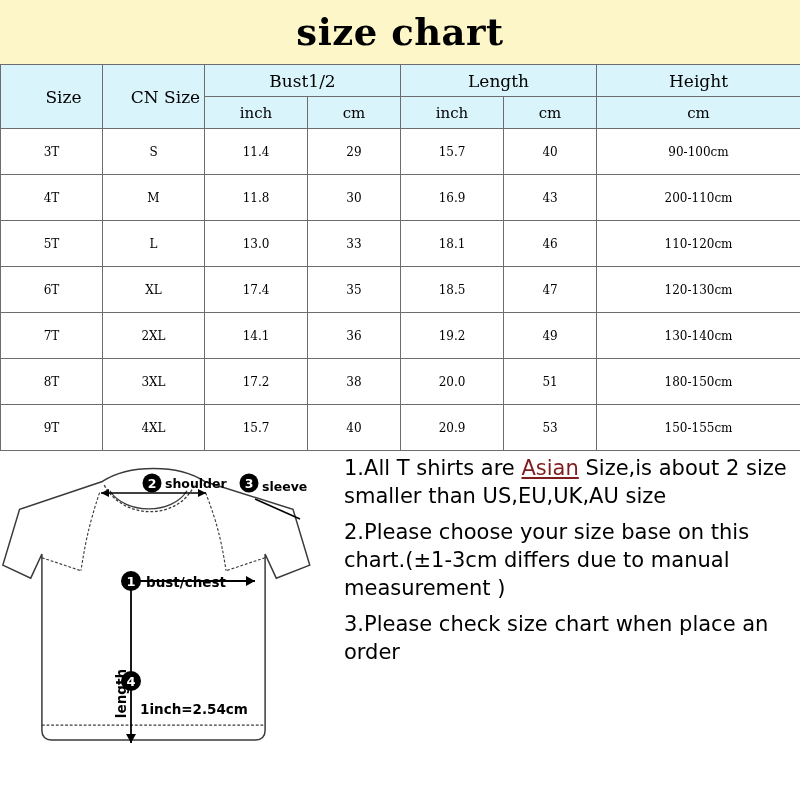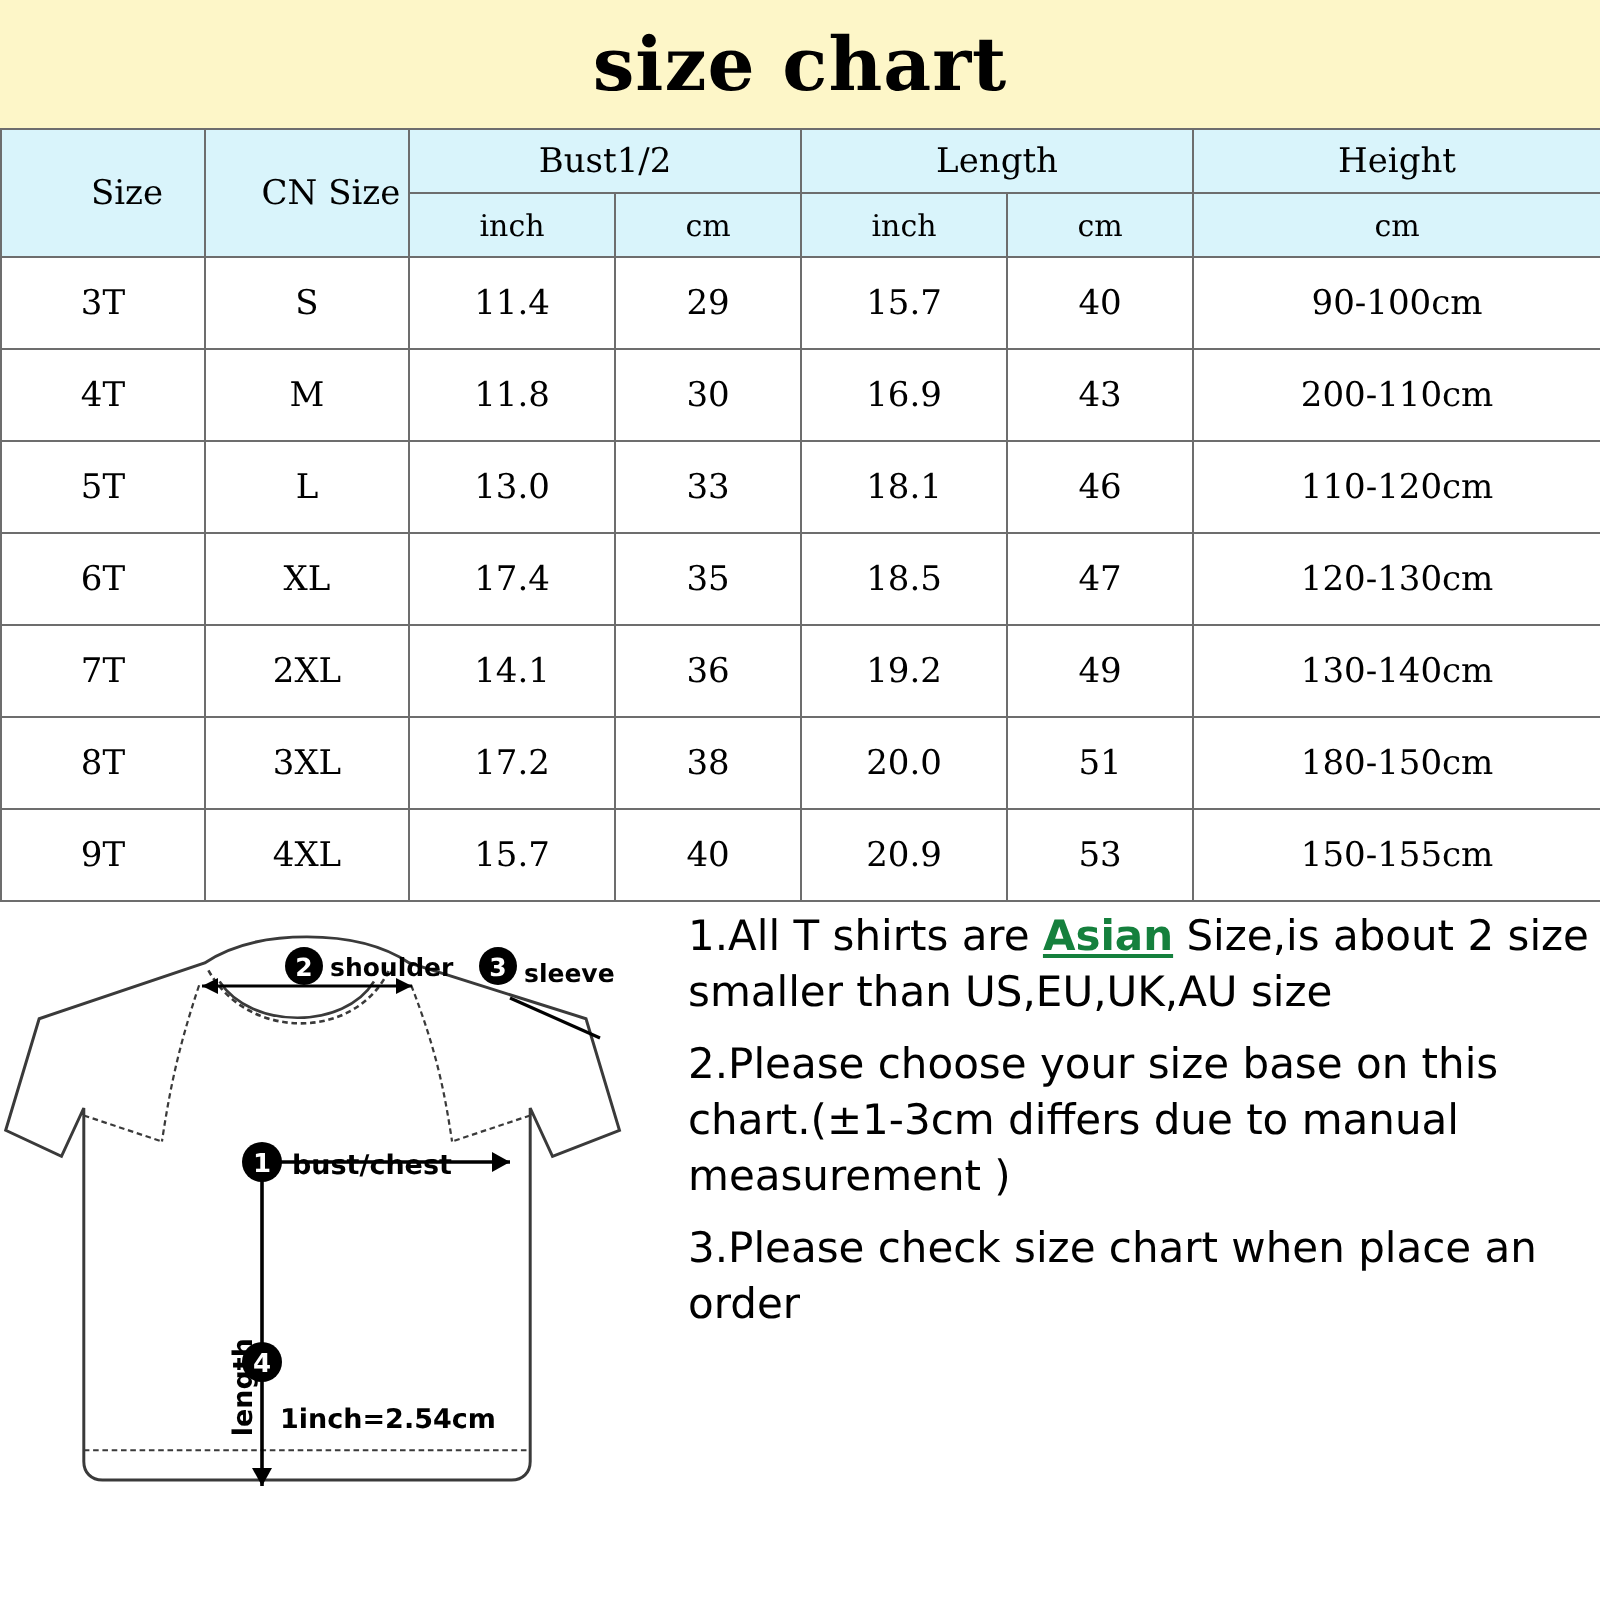--- a/index.html
+++ b/index.html
@@ -59,21 +59,21 @@
     font-size: 15px;
     height: 31px;
     text-align: center;
   }
   thead th.tall {
     height: 62px;
     padding-left: 24px;
   }
   tbody td {
     background: #ffffff;
-    font-size: 17px;
+    font-size: 12px;
     height: 45px;
     padding: 0;
   }
   .col-size   { width: 102px; }
   .col-cn     { width: 102px; }
   .col-bi     { width: 103px; }
   .col-bc     { width: 93px;  }
   .col-li     { width: 103px; }
   .col-lc     { width: 93px;  }
   .col-h      { width: 204px; }
@@ -106,23 +106,23 @@
     line-height: 1.1;
   }
   .attn-line {
     font-family: "DejaVu Sans", sans-serif;
     font-size: 21px;
     color: #000;
     line-height: 1.33;
     margin: 0 0 8px 0;
   }
   .asian {
-    color: #15803d;
+    color: #7f1d1d;
     text-decoration: underline;
-    font-weight: bold;
+    font-weight: normal;
   }
   .diag-label {
     font-family: "DejaVu Sans", sans-serif;
     font-size: 13.5px;
     font-weight: bold;
     fill: #000;
   }
   .diag-small {
     font-family: "DejaVu Sans", sans-serif;
     font-size: 12.5px;

